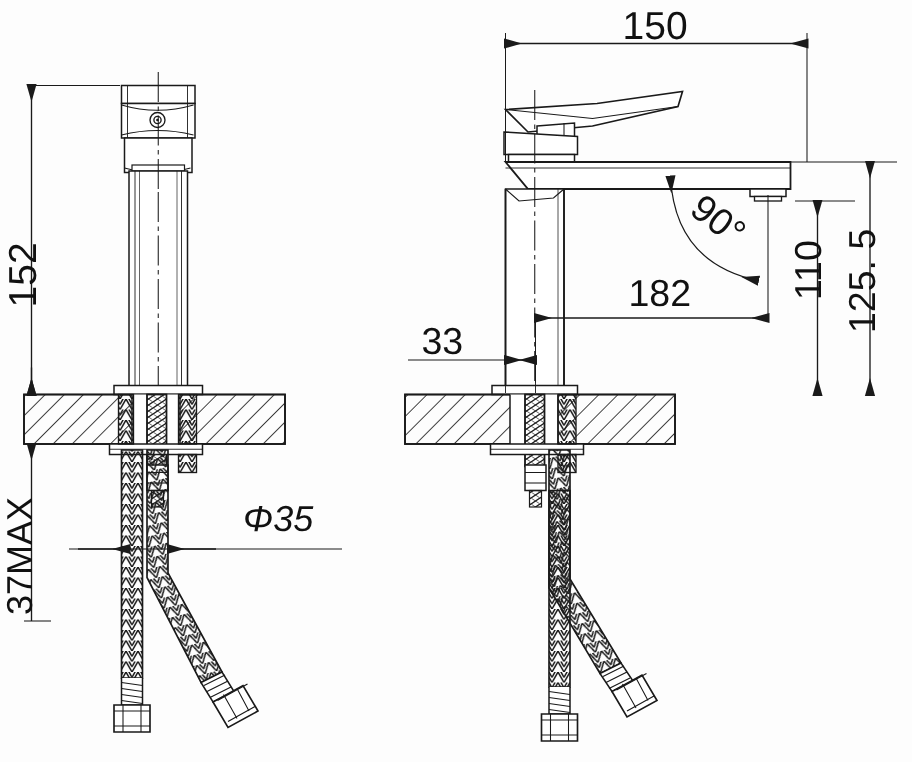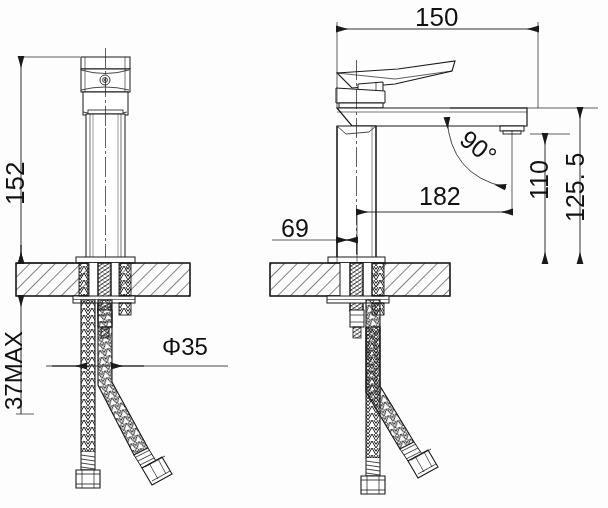--- a/index.html
+++ b/index.html
@@ -289,27 +289,27 @@
           <line x1="580" y1="108" x2="580" y2="263" stroke-width="0.9" marker-start="url(#arrOut)" marker-end="url(#arrIn)"></line>
         </g>
       </g>
     </g>
   </svg>
 
   <div class="dim-label rot90" style="left:2px; top:205px; font-size:26px;">152</div>
 
   <div class="dim-label rot90" style="left:2px; top:410px; font-size:24px;">37MAX</div>
 
-  <div class="dim-label" style="left:162px; top:335px; font-size:24px;">Φ35</div>
+  <div class="dim-label" style="left:162px; top:335px; font-size:24px;font-style:italic;">Φ35</div>
 
   <div class="dim-label" style="left:415px; top:4px; font-size:26px;">150</div>
 
   <div class="dim-label" style="left:419px; top:184px; font-size:25px;">182</div>
 
-  <div class="dim-label" style="left:281px; top:216px; font-size:25px;">69</div>
+  <div class="dim-label" style="left:281px; top:216px; font-size:25px;">33</div>
 
   <div class="dim-label" style="left:471px; top:126px; font-size:25px; transform:rotate(38deg); transform-origin:left top;">90°</div>
 
   <div class="dim-label rot90" style="left:527px; top:200px; font-size:25px;">110</div>
 
   <div class="dim-label rot90" style="left:563px; top:222px; font-size:25px;">125. 5</div>
 
 </div>
 
 </body></html>

